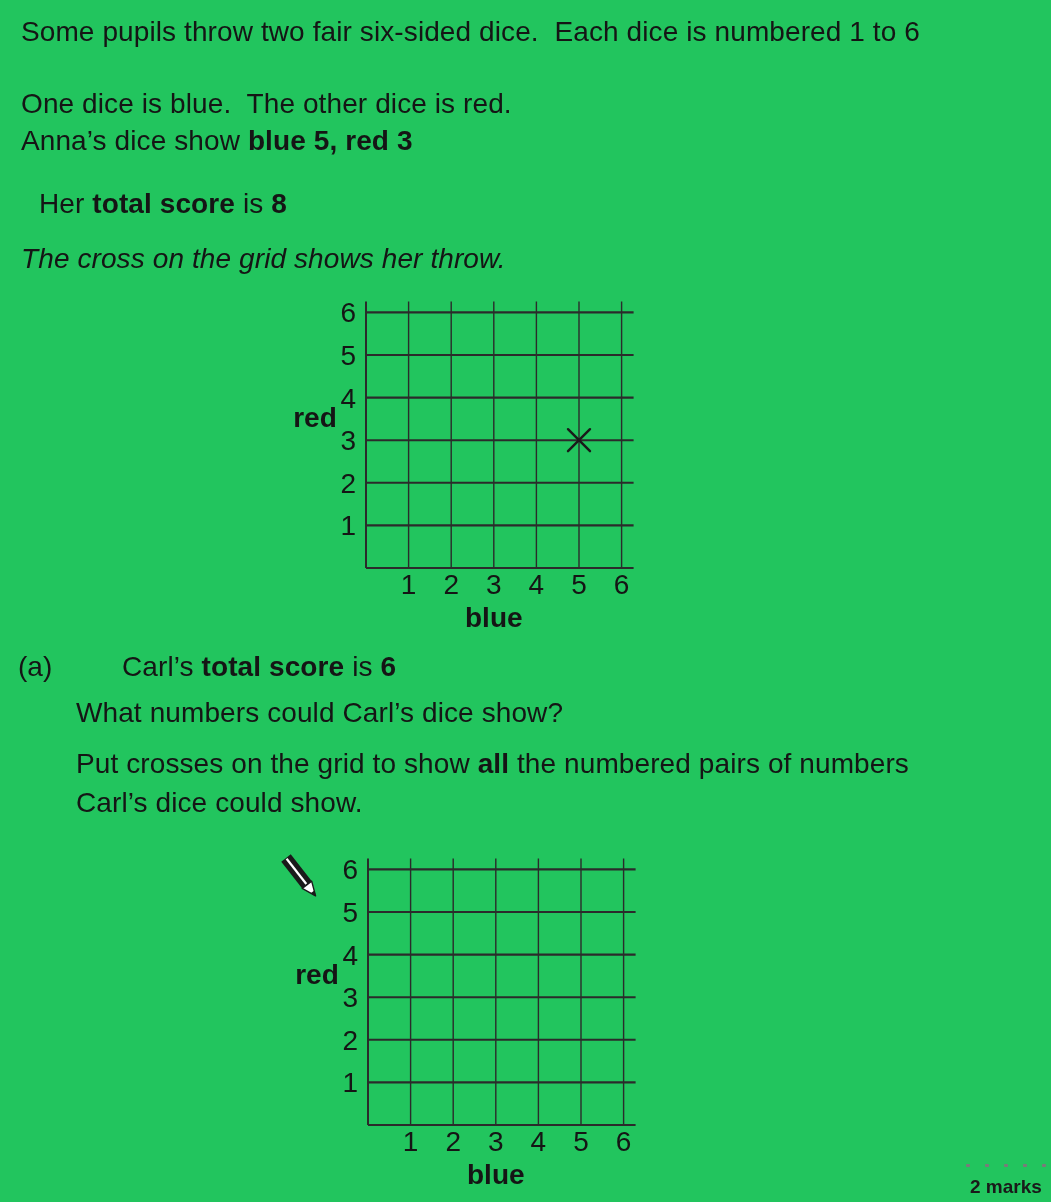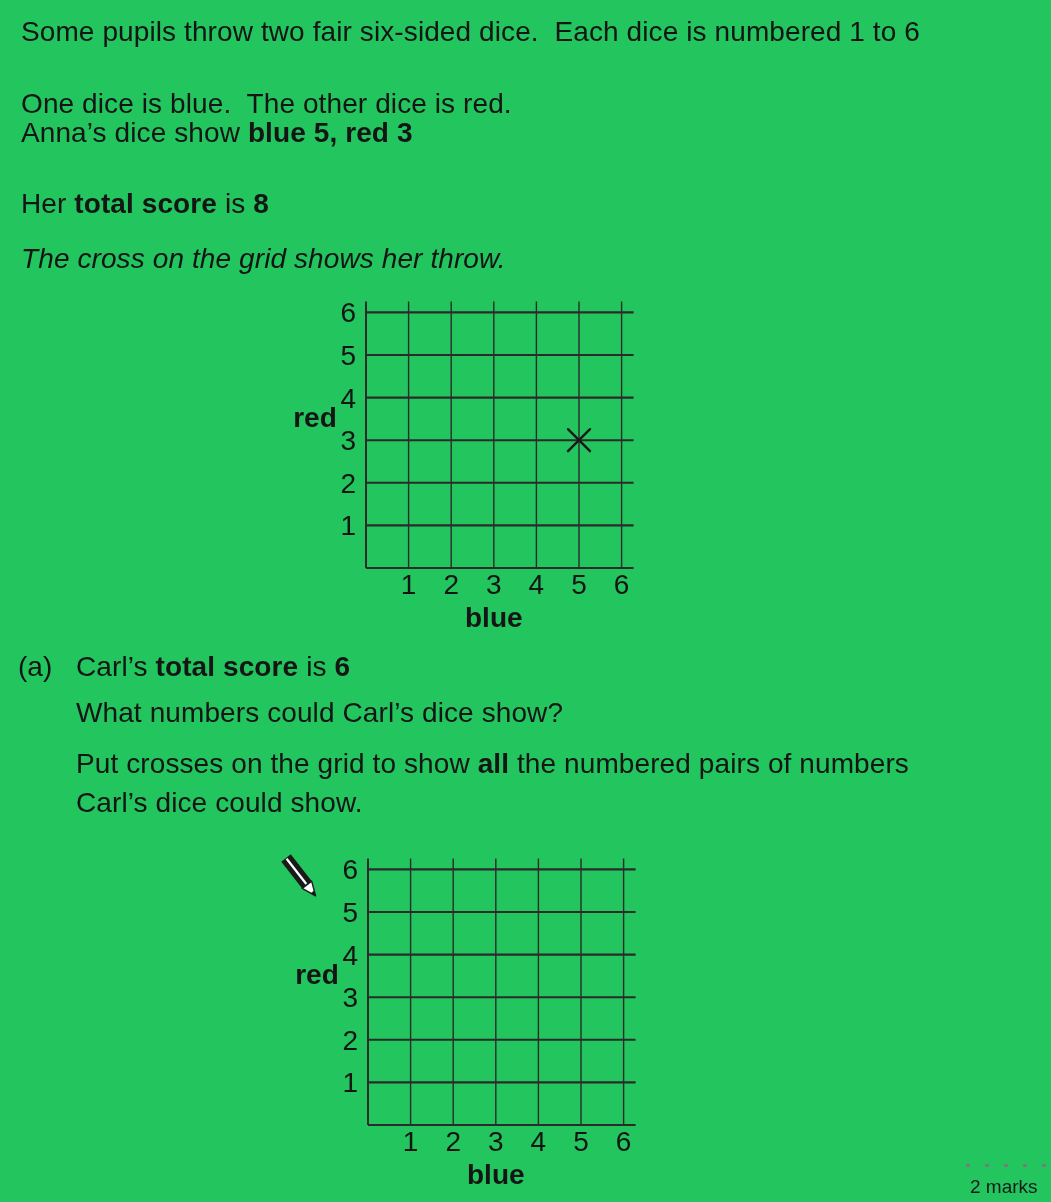--- a/index.html
+++ b/index.html
@@ -23,33 +23,33 @@
   #pencil { position:absolute; left:272px; top:850px; }
   .grid text {
     font-family:"Liberation Sans","DejaVu Sans",sans-serif;
     fill:#151515; font-size:28px;
   }
   .grid text.axlabel { font-weight:bold; }
   #marks-dots { position:absolute; left:966px; top:1164px; display:flex; gap:15px; }
   #marks-dots i { width:4px; height:3px; background:#7a7a7a; display:block; border-radius:1px; }
   #marks-label {
     position:absolute; left:970px; top:1176px;
-    font-size:19px; font-weight:normal; color:#1a1a1a; white-space:pre;
+    font-size:19px; font-weight:bold; color:#1a1a1a; white-space:pre;
   }
 </style>
 </head>
 <body>
 
 <div class="page">
 
   <div id="intro">
       <div class="qline" style="top: 15px;"><span>Some pupils throw two fair six-sided dice.  Each dice is numbered 1 to 6</span></div>
       <div class="qline" style="top: 55px; margin-top: 32px;"><span>One dice is blue.  The other dice is red.</span></div>
-      <div class="qline" style="top: 116px;"><span>Anna’s dice show </span><span class="b">blue 5, red 3</span></div>
-      <div class="qline" style="top: 187px;"><span>Her </span><span class="b">total score</span><span> is </span><span class="b">8</span></div>
+      <div class="qline" style="top: 124px;"><span>Anna’s dice show </span><span class="b">blue 5, red 3</span></div>
+      <div class="qline" style="top: 187px; margin-left: 18px;"><span>Her </span><span class="b">total score</span><span> is </span><span class="b">8</span></div>
       <div class="qline" style="top: 242px; font-style: italic;"><span>The cross on the grid shows her throw.</span></div>
     </div>
 
   <svg id="grid1" class="grid" width="380" height="350" viewBox="0 0 380 350">
       <line x1="86" y1="6.399999999999977" x2="86" y2="273" stroke="#2b2b2b" stroke-width="2"></line>
       <line x1="128.6" y1="6.399999999999977" x2="128.6" y2="273" stroke="#2b2b2b" stroke-width="1.4"></line>
       <line x1="171.2" y1="6.399999999999977" x2="171.2" y2="273" stroke="#2b2b2b" stroke-width="1.4"></line>
       <line x1="213.8" y1="6.399999999999977" x2="213.8" y2="273" stroke="#2b2b2b" stroke-width="1.4"></line>
       <line x1="256.4" y1="6.399999999999977" x2="256.4" y2="273" stroke="#2b2b2b" stroke-width="1.4"></line>
       <line x1="299" y1="6.399999999999977" x2="299" y2="273" stroke="#2b2b2b" stroke-width="1.4"></line>
@@ -76,21 +76,21 @@
       <text x="35" y="131.9" text-anchor="middle" class="axlabel">red</text>
       <text x="213.8" y="332" text-anchor="middle" class="axlabel">blue</text>
       <g>
         <line x1="288" y1="134.2" x2="310" y2="156.2" stroke="#1a1a1a" stroke-width="2.4" stroke-linecap="round"></line>
         <line x1="288" y1="156.2" x2="310" y2="134.2" stroke="#1a1a1a" stroke-width="2.4" stroke-linecap="round"></line>
       </g>
     </svg>
 
   <span class="part-label">(a)</span>
   <div id="parta">
-      <div class="qline" style="top: 650px;"><span>Carl’s </span><span class="b">total score</span><span> is </span><span class="b">6</span></div>
+      <div class="qline" style="top: 650px; margin-left: 46px;"><span>Carl’s </span><span class="b">total score</span><span> is </span><span class="b">6</span></div>
       <div class="qline" style="top: 696px; text-align: center;"><span>What numbers could Carl’s dice show?</span></div>
       <div class="qline" style="top: 747px;"><span>Put crosses on the grid to show </span><span class="b">all</span><span> the numbered pairs of numbers</span></div>
       <div class="qline" style="top: 786px; text-align: center;"><span>Carl’s dice could show.</span></div>
     </div>
 
   <svg id="pencil" width="52" height="60" viewBox="0 0 52 60">
     <g transform="translate(14,8) rotate(52)">
       <rect x="0" y="-6" width="34" height="12" fill="#1a1a1a"></rect>
       <rect x="1" y="-1.1" width="32" height="2.2" fill="#ffffff"></rect>
       <polygon points="34,-6 34,6 48,0" fill="#ffffff" stroke="#1a1a1a" stroke-width="1.4" stroke-linejoin="round"></polygon>

